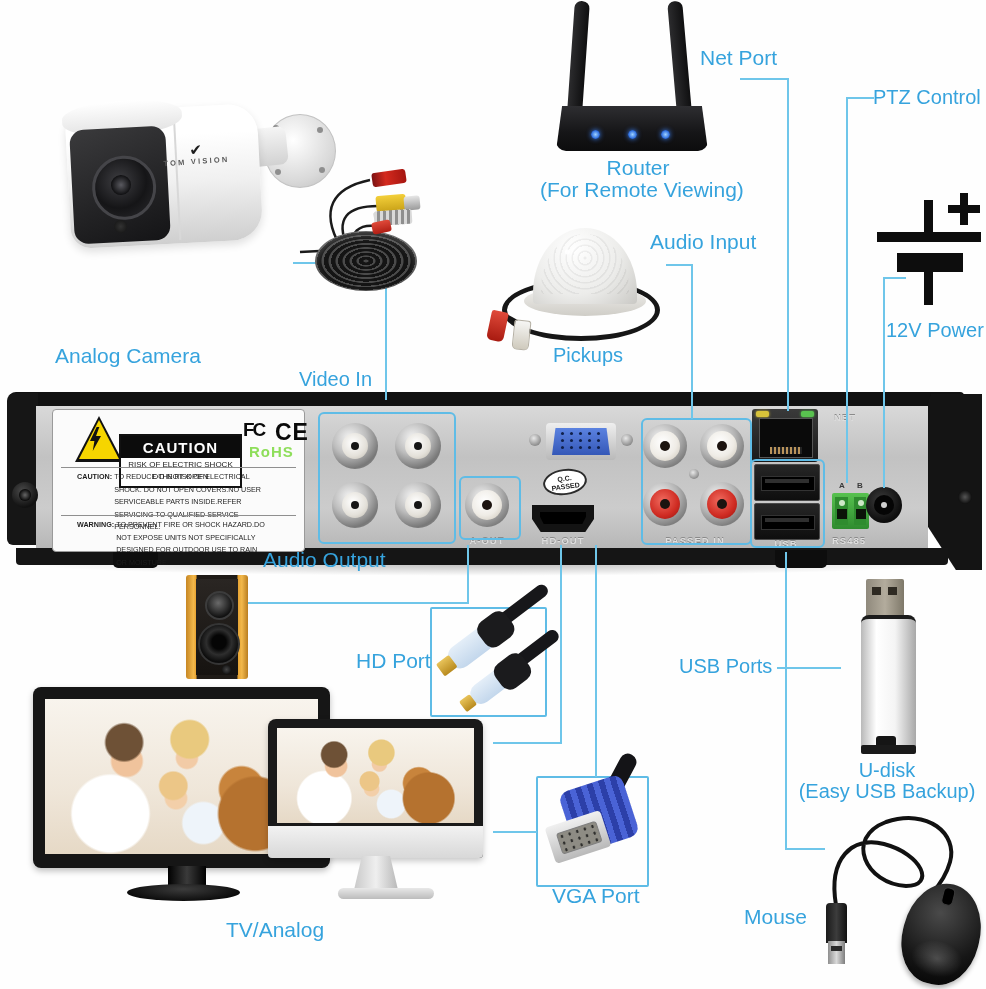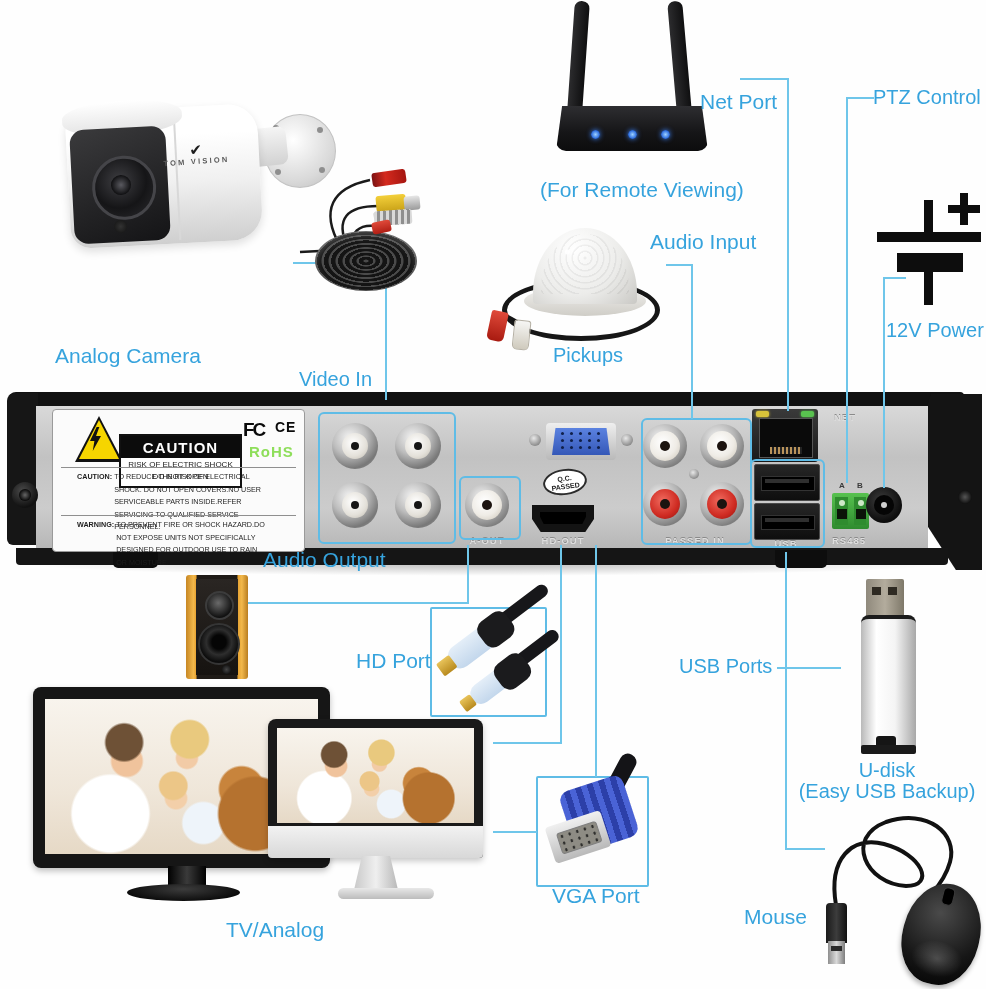--- a/index.html
+++ b/index.html
@@ -30,21 +30,21 @@
      clip-path:polygon(50% 0,100% 100%,0 100%);}
   .tri-inner{position:absolute;left:4px;top:4px;width:40px;height:39px;background:#f6d500;
      clip-path:polygon(50% 0,100% 100%,0 100%);}
   .bolt{position:absolute;left:15px;top:11px;width:11px;height:24px;background:#111;
      clip-path:polygon(60% 0,0 58%,40% 58%,25% 100%,100% 38%,55% 38%,85% 0);}
   .cau-box{position:absolute;left:66px;top:8px;width:119px;height:50px;border:2px solid #111;background:#fff;margin-top:16px;}
   .cau-head{height:22px;background:#0c0c0c;color:#fff;font-weight:bold;font-size:15px;
      display:flex;align-items:center;justify-content:center;letter-spacing:1px;}
   .cau-sub{font-size:8px;color:#222;text-align:center;line-height:12px;padding-top:1px;}
   .fcc{position:absolute;left:190px;top:9px;font-weight:800;font-size:19px;color:#0a0a0a;letter-spacing:-2px;}
-  .cemark{position:absolute;left:222px;top:9px;font-weight:800;font-size:14px;color:#0a0a0a;letter-spacing:1px;}
+  .cemark{position:absolute;left:222px;top:9px;font-weight:800;font-size:23px;color:#0a0a0a;letter-spacing:1px;}
   .rohs{position:absolute;left:196px;top:33px;font-weight:bold;font-size:15px;color:#8ede5a;letter-spacing:1px;}
   .sep{position:absolute;left:8px;width:235px;height:1px;background:#8f8f8f;}
   .para{position:absolute;font-size:7.2px;color:#1d1d1d;line-height:12.6px;}
   .para b{font-weight:bold;}
   .para .txt{display:inline-block;vertical-align:top;width:152px;}
   
   .bnc{position:absolute;width:46px;height:46px;border-radius:50%;
      background:radial-gradient(circle at 38% 32%,#f4f4f4,#bdbdbd 40%,#787878 72%,#9a9a9a);}
   .bnc i{position:absolute;left:10px;top:10px;width:26px;height:26px;border-radius:50%;
      background:radial-gradient(circle at 42% 38%,#ffffff,#e4e1da 60%,#bdb8ad);}
@@ -479,21 +479,22 @@
     <div class="mouse-wheel"></div>
     <div class="mouse-sheen"></div>
   </div>
   <div class="musb-body"></div>
   <div class="musb-tip">
       <i></i>
     </div>
 
   <div class="lbl" style="left:55px;top:344px;">Analog Camera</div>
   <div class="lbl" style="left:299px;top:368px;font-size:20px;">Video In</div>
-  <div class="lbl" style="left:700px;top:46px;margin-top:44px;">Net Port</div>
+  <div class="lbl" style="left:700px;top:46px;">Net Port</div>
+  <div class="lbl" style="left:540px;top:156px;width:196px;text-align:center;">Router</div>
   <div class="lbl" style="left:540px;top:178px;width:196px;text-align:center;">(For Remote Viewing)</div>
   <div class="lbl" style="left:873px;top:86px;font-size:20px;">PTZ Control</div>
   <div class="lbl" style="left:650px;top:230px;">Audio Input</div>
   <div class="lbl" style="left:553px;top:344px;font-size:20px;">Pickups</div>
   <div class="lbl" style="left:886px;top:319px;font-size:20px;">12V Power</div>
   <div class="lbl" style="left:263px;top:548px;">Audio Output</div>
   <div class="lbl" style="left:356px;top:649px;">HD Port</div>
   <div class="lbl" style="left:679px;top:655px;font-size:20px;">USB Ports</div>
   <div class="lbl" style="left:792px;top:780px;width:190px;text-align:center;font-size:20px;">(Easy USB Backup)</div>
   <div class="lbl" style="left:792px;top:759px;width:190px;text-align:center;font-size:20px;">U-disk</div>

